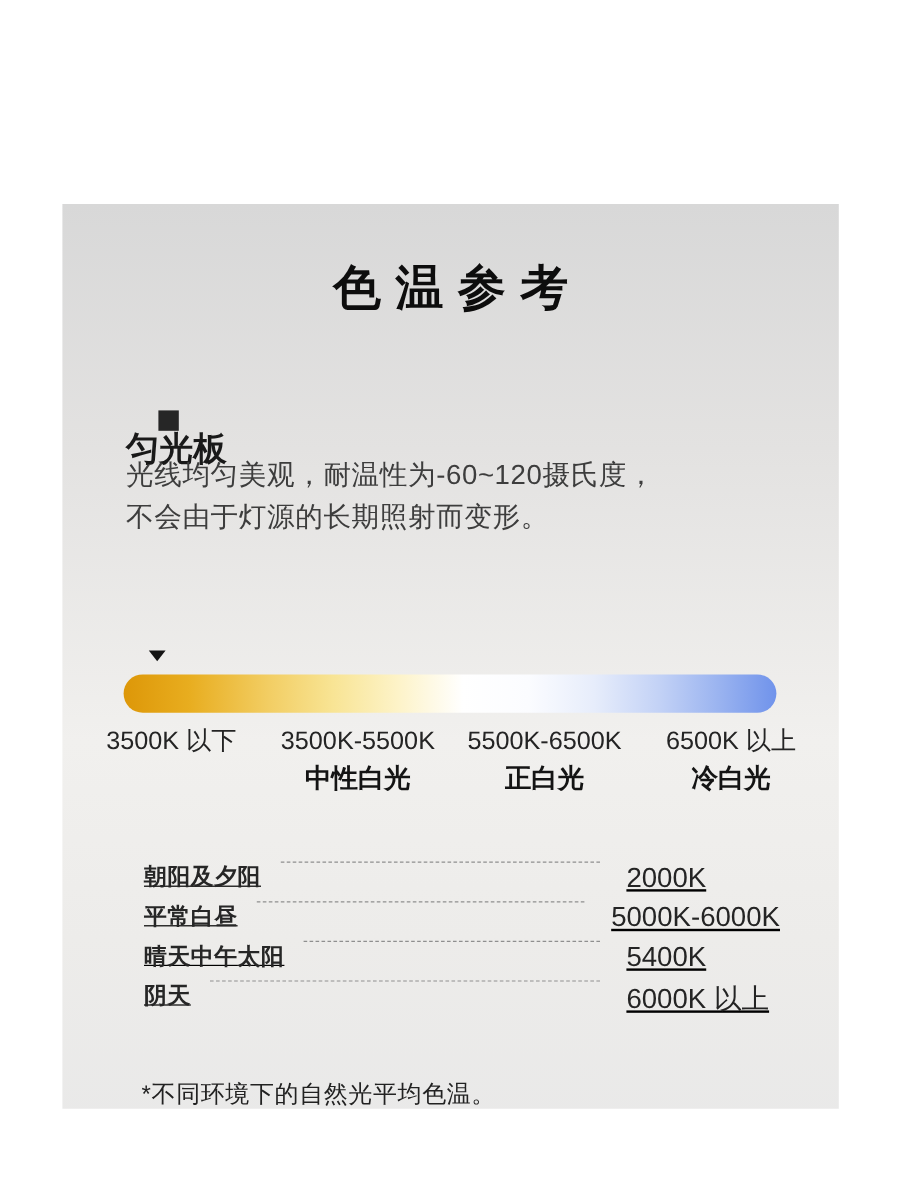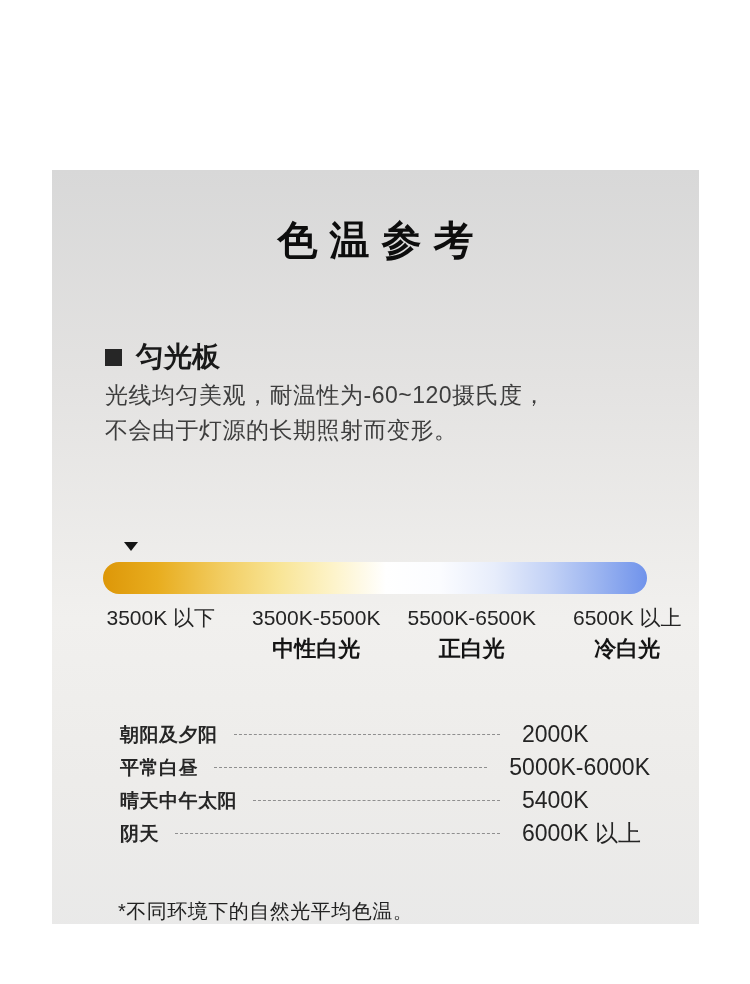--- a/index.html
+++ b/index.html
@@ -12,21 +12,21 @@
   .card{
     position:absolute;left:52px;top:170px;width:647px;height:814px;
     background:linear-gradient(180deg,#d8d8d8 0%,#e3e2e1 25%,#f1f0ee 55%,#edecea 75%,#e8e8e8 100%);
   }
   .title{
     position:absolute;left:0;right:0;top:46px;margin:0;
     text-align:center;font-size:40px;font-weight:900;color:#0d0d0d;
     letter-spacing:12px;text-indent:12px;line-height:48px;
   }
   .section-header{
-    position:absolute;left:53px;top:172px;display:flex;align-items:center;
+    position:absolute;left:53px;top:172px;display:flex;align-items:center;flex-direction:column;
   }
   .bullet{
     width:17px;height:17px;background:#262626;flex:0 0 auto;margin-right:14px;
   }
   .heading{font-size:28px;font-weight:bold;color:#191919;line-height:30px;}
   .desc{
     position:absolute;left:53px;top:208px;margin:0;
     font-size:23px;line-height:35px;color:#3d3d3d;letter-spacing:0.5px;
   }
   .pointer-label{
@@ -36,27 +36,27 @@
   .pointer-triangle{
     position:absolute;left:72px;top:372px;width:0;height:0;
     border-left:7px solid transparent;border-right:7px solid transparent;
     border-top:9px solid #141414;
   }
   .gradient-bar{
     position:absolute;left:51px;top:392px;width:544px;height:32px;border-radius:16px;
     background:linear-gradient(90deg,#dd9708,#7093eb); 
   }
   .scale{
-    position:absolute;left:31px;top:434px;width:622px;display:flex;
+    position:absolute;left:13px;top:434px;width:622px;display:flex;
   }
   .scale-col{flex:1 1 0;text-align:center;}
   .scale-range{font-size:21px;color:#242424;line-height:28px;white-space:nowrap;}
   .scale-name{font-size:22px;font-weight:bold;color:#141414;line-height:30px;margin-top:2px;white-space:nowrap;}
   .ref-list{position:absolute;left:68px;top:548px;width:530px;}
-  .ref-row{display:flex;align-items:center;height:33px;}
+  .ref-row{display:flex;align-items:flex-start;height:33px;text-decoration:underline;}
   .ref-label{font-size:19px;font-weight:bold;color:#262626;white-space:nowrap;letter-spacing:0.5px;}
   .leader{flex:1 1 auto;height:0;border-top:1.5px dashed #8f8f8f;margin:0 22px 0 16px;}
   .ref-value{flex:0 0 128px;font-size:23px;color:#242424;white-space:nowrap;}
   .footnote{
     position:absolute;left:66px;top:728px;margin:0;
     font-size:20px;font-weight:normal;color:#222222;letter-spacing:0.5px;
   }
 </style>
 </head>
 <body>

